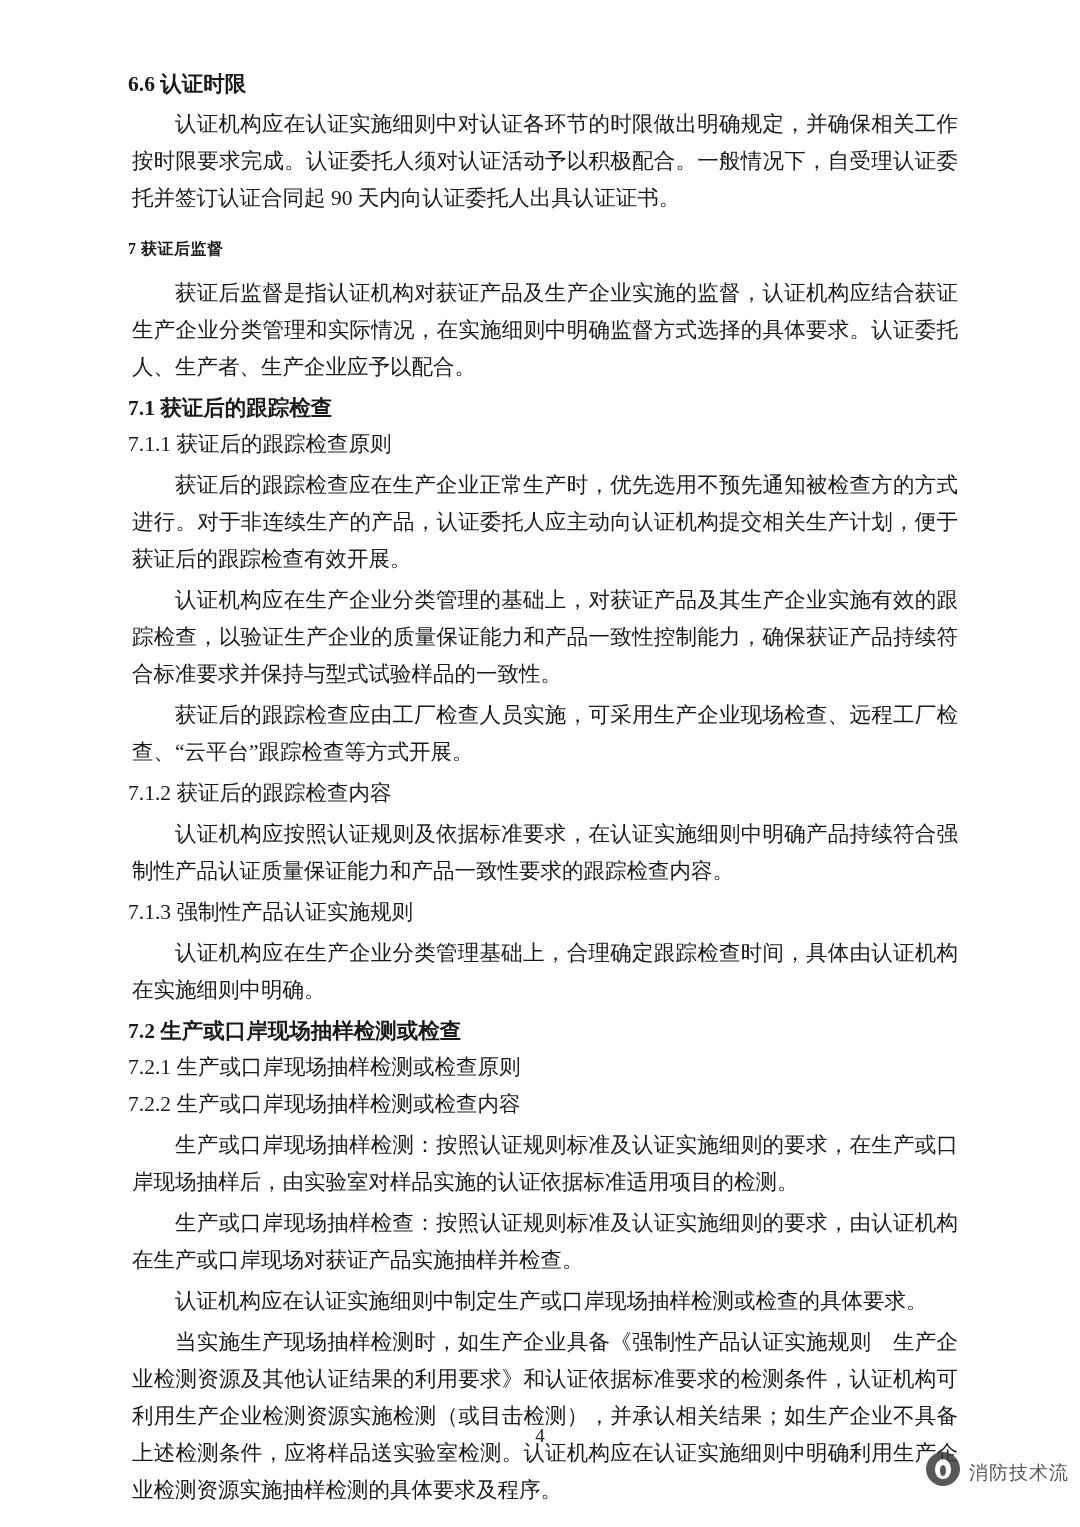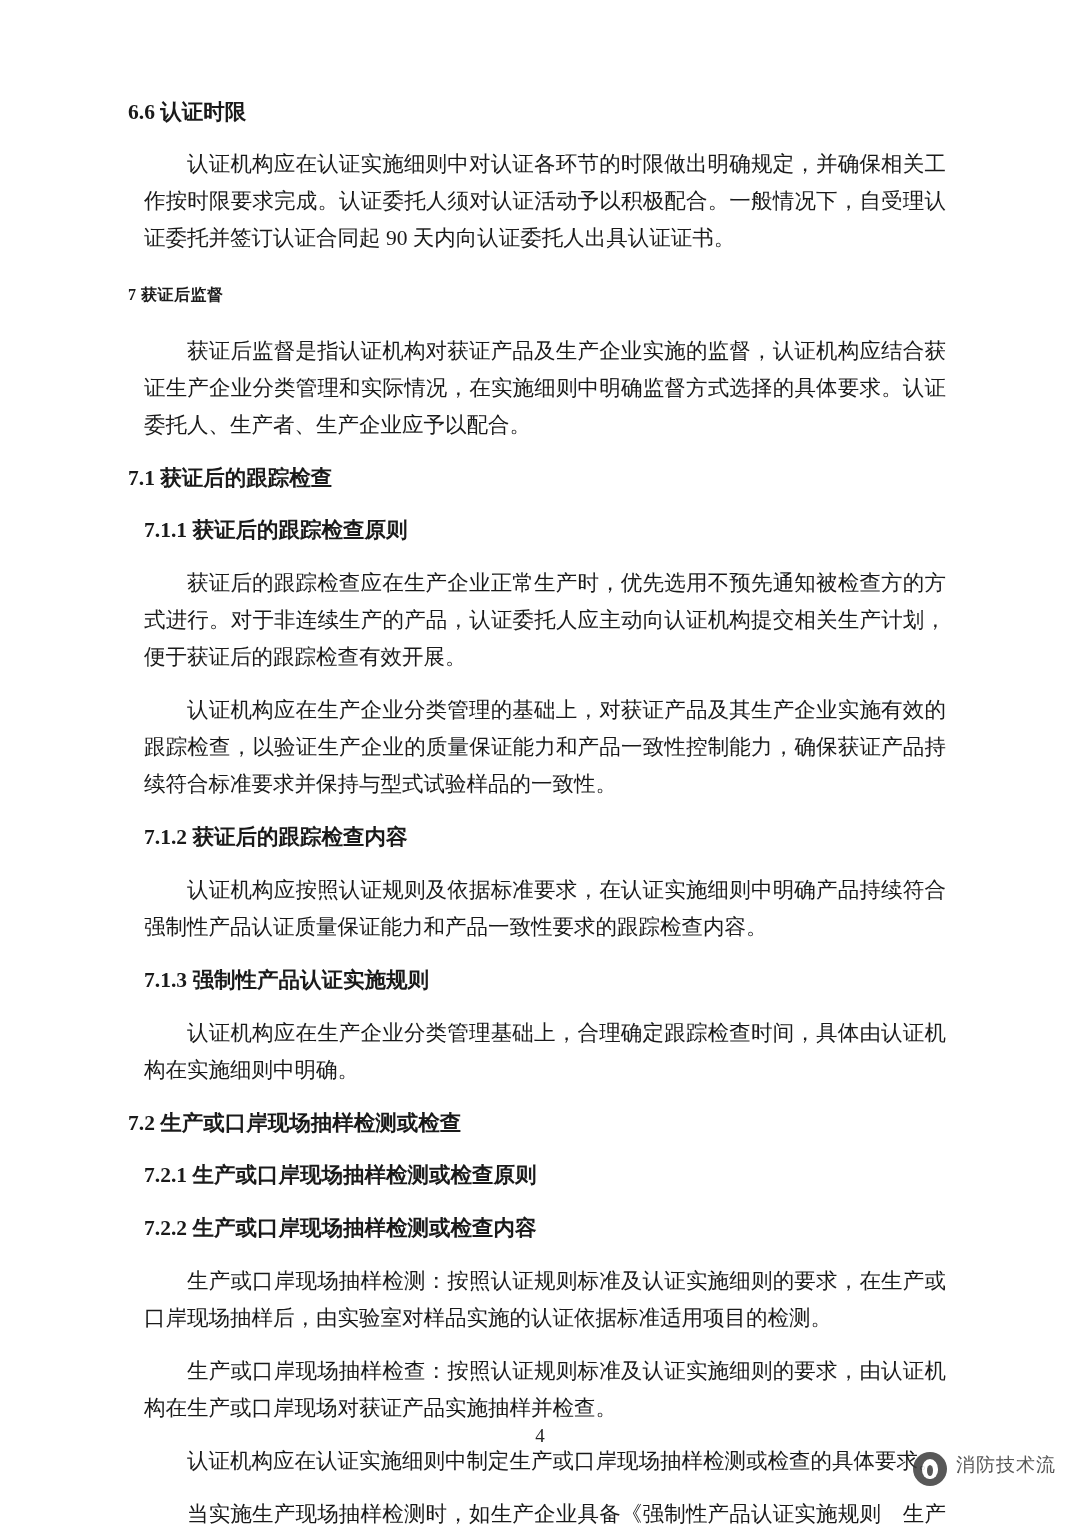--- a/index.html
+++ b/index.html
@@ -14,21 +14,21 @@
     font-family: "Liberation Serif", "DejaVu Serif", serif;
     color: #1a1a1a;
     overflow: hidden;
   }
   .page {
     position: absolute;
     left: 0; top: 0;
     width: 1080px;
     height: 1527px;
     box-sizing: border-box;
-    padding: 92px 118px 0 128px;
+    padding: 64px 118px 0 128px;
   }
   .doc-body {
     font-size: 21.5px;
     line-height: 37px;
     text-align: justify;
     text-justify: inter-ideograph;
   }
   h2.sec-head {
     font-size: 16px;
     line-height: 44px;
@@ -36,44 +36,44 @@
     margin: 10px 0 2px 0;
     letter-spacing: 0.5px;
   }
   h3.sub-head {
     font-size: 21.5px;
     line-height: 36px;
     font-weight: bold;
     margin: 2px 0 0 0;
   }
   p.para {
-    margin: 16px;
+    margin: 4px;
     text-indent: 2em;
   }
   .numhead {
-    margin: 16px;
+    margin: 0;
     text-indent: 0;
-    font-weight: bold;
+    font-weight: normal;
   }
   .page-number {
     position: absolute;
     left: 0;
     right: 0;
     top: 1425px;
     text-align: center;
     font-size: 19px;
     font-family: "Liberation Serif", serif;
     color: #222;
   }
   .watermark {
     position: absolute;
-    right: 24px;
+    right: 11px;
     top: 1452px;
     display: flex;
-    align-items: flex-start;
+    align-items: flex-end;
     gap: 9px;
     opacity: 0.85;
   }
   .wm-logo {
     width: 34px;
     height: 34px;
     border-radius: 50%;
     background: #3b3b3b;
     position: relative;
     flex: none;
@@ -111,20 +111,21 @@
     <h3 class="sub-head">6.6 认证时限</h3>
     <p class="para">认证机构应在认证实施细则中对认证各环节的时限做出明确规定，并确保相关工作按时限要求完成。认证委托人须对认证活动予以积极配合。一般情况下，自受理认证委托并签订认证合同起 90 天内向认证委托人出具认证证书。</p>
 
     <h2 class="sec-head">7  获证后监督</h2>
     <p class="para">获证后监督是指认证机构对获证产品及生产企业实施的监督，认证机构应结合获证生产企业分类管理和实际情况，在实施细则中明确监督方式选择的具体要求。认证委托人、生产者、生产企业应予以配合。</p>
 
     <h3 class="sub-head">7.1 获证后的跟踪检查</h3>
     <p class="numhead">7.1.1 获证后的跟踪检查原则</p>
     <p class="para">获证后的跟踪检查应在生产企业正常生产时，优先选用不预先通知被检查方的方式进行。对于非连续生产的产品，认证委托人应主动向认证机构提交相关生产计划，便于获证后的跟踪检查有效开展。</p>
     <p class="para">认证机构应在生产企业分类管理的基础上，对获证产品及其生产企业实施有效的跟踪检查，以验证生产企业的质量保证能力和产品一致性控制能力，确保获证产品持续符合标准要求并保持与型式试验样品的一致性。</p>
+    <p class="para">获证后的跟踪检查应由工厂检查人员实施，可采用生产企业现场检查、远程工厂检查、“云平台”跟踪检查等方式开展。</p>
 
     <p class="numhead">7.1.2 获证后的跟踪检查内容</p>
     <p class="para">认证机构应按照认证规则及依据标准要求，在认证实施细则中明确产品持续符合强制性产品认证质量保证能力和产品一致性要求的跟踪检查内容。</p>
 
     <p class="numhead">7.1.3 强制性产品认证实施规则</p>
     <p class="para">认证机构应在生产企业分类管理基础上，合理确定跟踪检查时间，具体由认证机构在实施细则中明确。</p>
 
     <h3 class="sub-head">7.2 生产或口岸现场抽样检测或检查</h3>
     <p class="numhead">7.2.1 生产或口岸现场抽样检测或检查原则</p>
 

